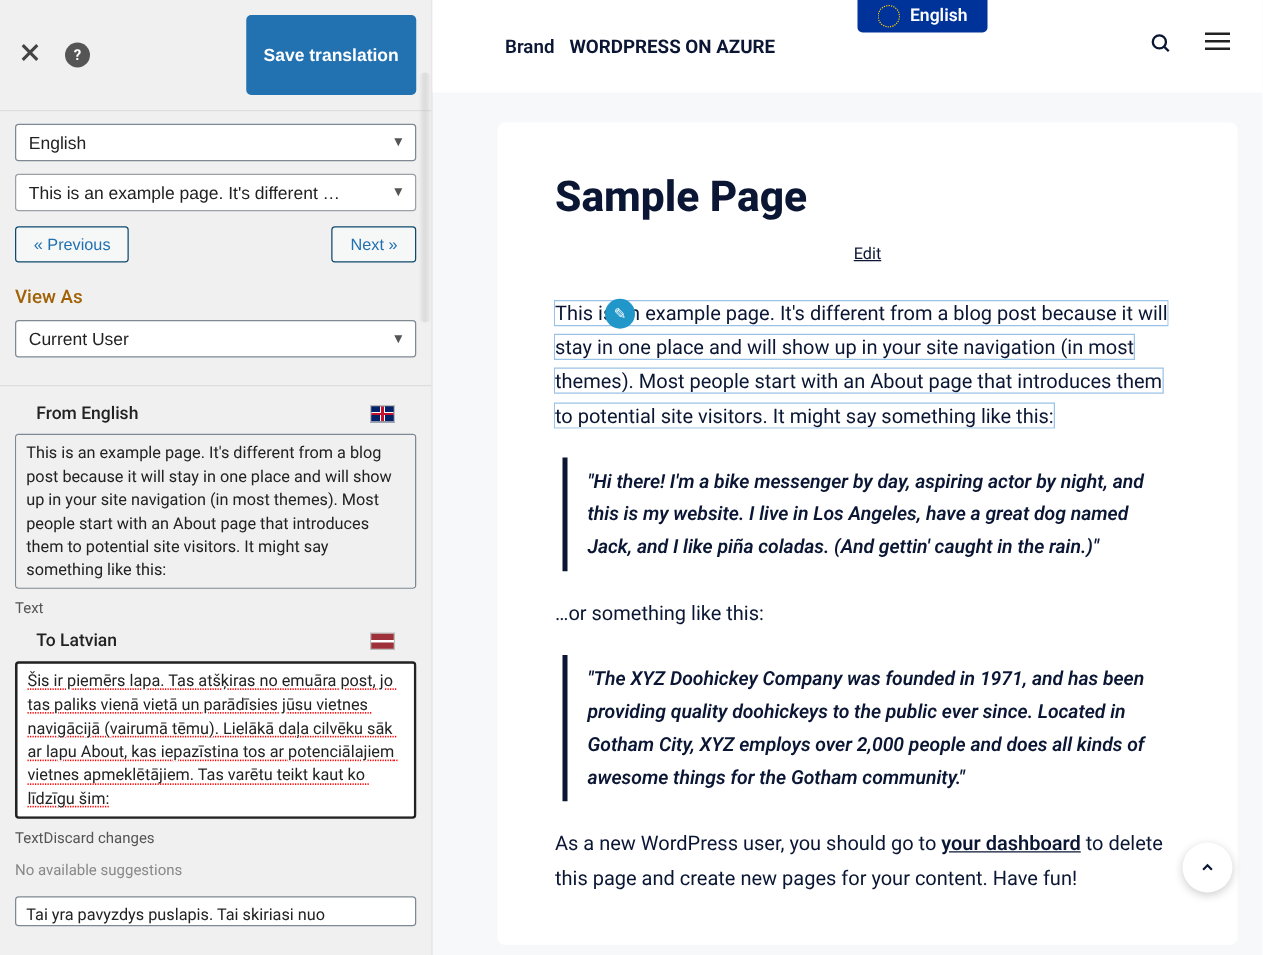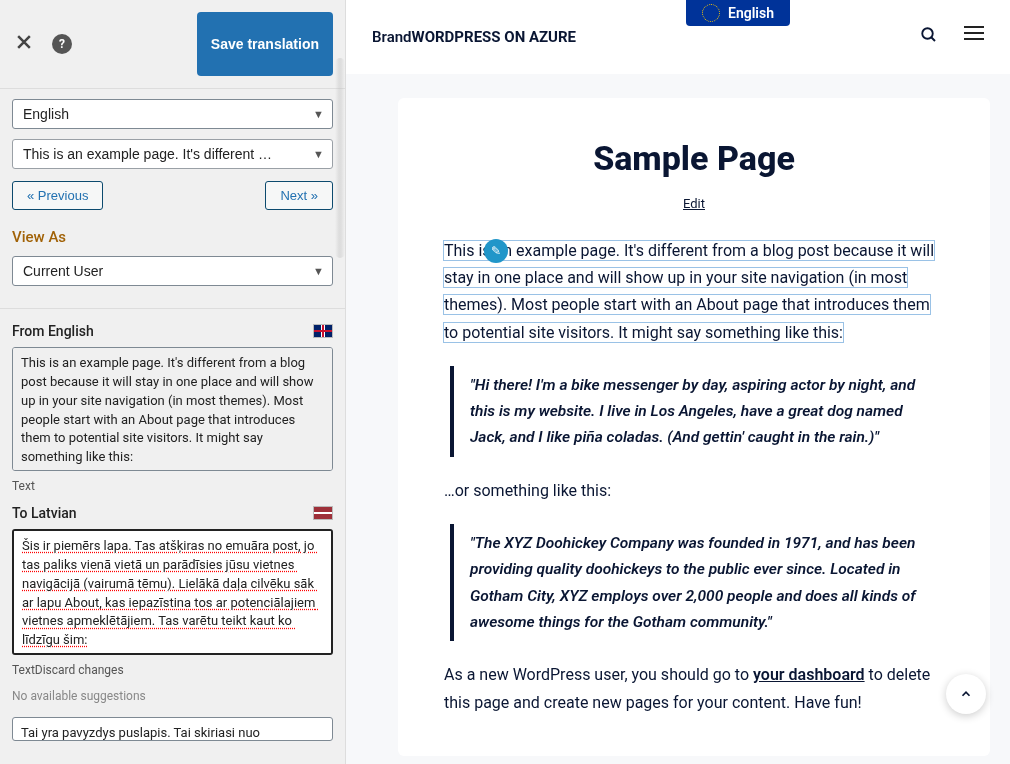--- a/index.html
+++ b/index.html
@@ -14,21 +14,21 @@
     .help-c { width:20px;height:20px;border-radius:50%;background:#555;color:#fff;display:flex;align-items:center;justify-content:center;font-size:12px;font-weight:bold;}
     .btn-primary { background:#2271b1;color:#fff;border:none;padding:24px 14px;font-size:14px;font-weight:600;border-radius:4px;}
     .panel-body { padding:10px 12px 0 12px; overflow-y:auto; flex:1; }
     .sel { width:100%; border:1px solid #7e8993; border-radius:3px; background:#fff; padding:6px 28px 6px 10px; font-size:14px; color:#222; margin-bottom:10px; position:relative; text-align:left;}
     .sel .caret { position:absolute; right:8px; top:50%; transform:translateY(-50%); font-size:11px; color:#555;}
     .sel.highlight { border-color:#9aa0a6; }
     .nav-row { display:flex; justify-content:space-between; margin:2px 0 18px; }
     .btn-outline { background:#f6f7f7; border:1px solid #0c4a6e; color:#2271b1; padding:6px 14px; font-size:13px; border-radius:3px; font-weight:500;}
     .section-h { font-size:15px; font-weight:500; margin:6px 0 10px; color:#a16207;}
     .sep { border-top:1px solid #ddd; margin:12px -12px 14px; }
-    .lang-row { display:flex; justify-content:space-between; align-items:center; margin:4px 0 8px;}
+    .lang-row { display:flex; justify-content:space-between; align-items:center; margin:4px 17px 8px;}
     .lang-label { font-size:14px; font-weight:500;}
     .flag { width:20px; height:14px; border:1px solid #bbb;}
     .flag-en { background:linear-gradient(#012169,#012169);}
     .flag-lv { display:flex;flex-direction:column;}
     .flag-lv span:nth-child(1){flex:2;background:#9e3039;}
     .flag-lv span:nth-child(2){flex:1;background:#fff;}
     .flag-lv span:nth-child(3){flex:2;background:#9e3039;}
     .flag-lt { display:flex;flex-direction:column;}
     .flag-lt span:nth-child(1){flex:1;background:#fdb913;}
     .flag-lt span:nth-child(2){flex:1;background:#006a44;}
@@ -37,30 +37,30 @@
     .ta.readonly { background:#f0f0f0; height:124px; }
     .ta.edit { background:#fff; height:126px; border:2px solid #222; }
     .ta.short { background:#fff; height:24px; overflow:hidden;}
     .under { display:flex; justify-content:flex-start; font-size:12px; color:#555; margin:4px 0 12px;}
     .under .discard { color:#555; }
     .nosugg { font-size:12px; color:#888; margin-bottom:14px;}
     .underline-dotted { text-decoration:underline dotted red; text-underline-offset:2px;}
     
     .right { flex:1; background:#f7f8fa; display:flex; flex-direction:column; border-left:1px solid #ddd;}
     .site-header { background:#fff; display:flex; align-items:center; justify-content:space-between; padding:0 26px; height:74px; position:relative;}
-    .brandrow { font-size:15px; font-weight:600; color:#0a1633; display:flex; }
+    .brandrow { font-size:15px; font-weight:600; color:#0a1633; display:flex; gap:12px;margin-left:32px;}
     .brandrow .site { font-size:15px; font-weight:700;}
     .langchip { position:absolute; top:0; left:340px; background:#003399; color:#fff; padding:4px 16px; border-radius:0 0 4px 4px; font-size:14px; font-weight:600; display:flex; gap:8px; align-items:center;}
     .eu { width:18px;height:18px;border-radius:50%;border:1px dotted #fc0; background:#003399; position:relative;}
     .hdr-icons { display:flex; gap:26px; font-size:18px; color:#222;}
     .hamb { display:flex;flex-direction:column;gap:4px;}
     .hamb span{width:20px;height:2px;background:#222;}
     .content-wrap { padding:24px 20px 0 52px; overflow-y:auto; flex:1; position:relative;}
     .card { background:#fff; border-radius:6px; padding:40px 46px 20px; max-width:620px;}
-    .page-title { font-size:34px; font-weight:800; text-align:center; color:#0a1633; margin-bottom:18px;}
+    .page-title { font-size:34px; font-weight:800; text-align:left; color:#0a1633; margin-bottom:18px;}
     .edit-link { text-align:center; font-size:13px; text-decoration:underline; color:#0a1633; margin-bottom:26px;}
     .para { font-size:16px; line-height:1.7; color:#0a1633; margin-bottom:20px;}
     .hl { outline:1px solid #9ac2e6;}
     .pencil { position:absolute; left:40px; width:24px;height:24px;border-radius:50%;background:#2196c9;color:#fff;display:flex;align-items:center;justify-content:center;font-size:12px;}
     .quote { border-left:4px solid #0a1633; margin:4px 0 20px 6px; padding:6px 6px 6px 16px; font-style:italic; font-size:15.5px; line-height:1.7; color:#0a1633; font-weight:600;}
     .link { font-weight:600; text-decoration:underline;}
     .fab { position:absolute; right:24px; bottom:50px; width:40px;height:40px;border-radius:50%;background:#fff;box-shadow:0 2px 8px rgba(0,0,0,.2);display:flex;align-items:center;justify-content:center;}
     .fab svg{width:14px;height:14px;stroke:#0a1633;stroke-width:3;}
     
     .flag-en { position:relative; overflow:hidden; background:#012169;}

